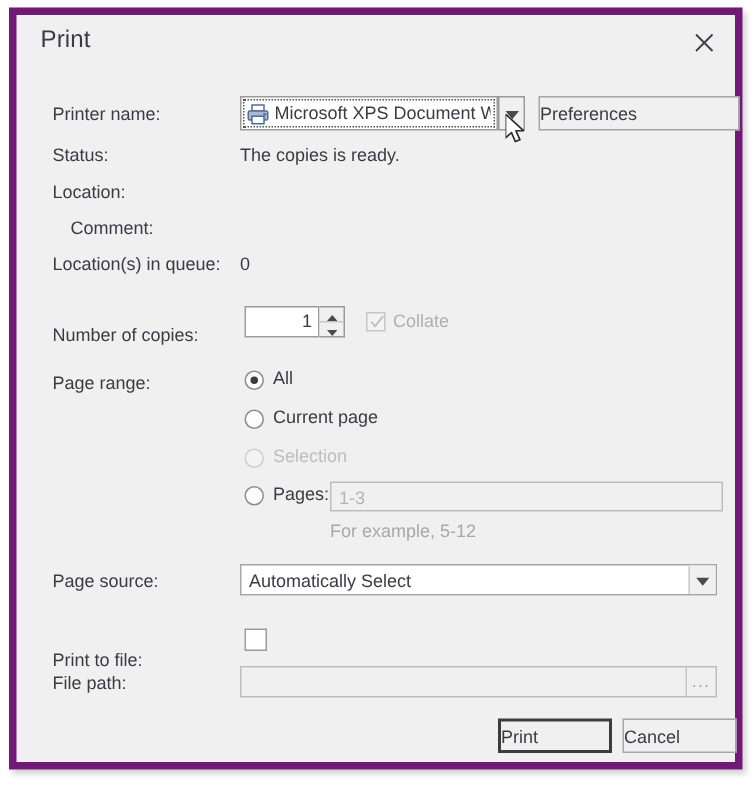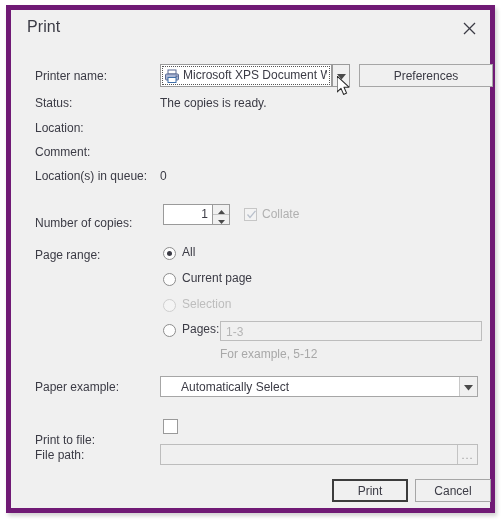--- a/index.html
+++ b/index.html
@@ -123,21 +123,21 @@
   
   .btn {
     position: absolute;
     background: #f0f0f0;
     border: 1px solid #a6a6a6;
     box-sizing: border-box;
     font-size: 12px;
     color: #3b3b45;
     display: flex;
     align-items: center;
-    justify-content: center;
+    justify-content: flex-start;
     font-family: "Liberation Sans", sans-serif;
     cursor: default;
   }
   .btn.default-btn { border: 2px solid #3c3c3c; }
 
   
   .spin-box {
     position: absolute;
     left: 152px;
     top: 194px;
@@ -253,21 +253,20 @@
     background: #ffffff;
     border: 1px solid #a6a6a6;
     box-sizing: border-box;
   }
   .combo-wide .combo-text {
     position: absolute;
     left: 5px;
     top: 3px;
     font-size: 12px;
     color: #3b3b45;
-    margin-left: 15px;
   }
   .combo-wide .arrow-part {
     position: absolute;
     right: 0; top: 0;
     width: 18px;
     height: 100%;
     background: #f0f0f0;
     border-left: 1px solid #c8c8c8;
     box-sizing: border-box;
     display: flex;
@@ -342,21 +341,21 @@
   <div class="btn" style="left:348px; top:54px; width:134px; height:23px;">
     <span>Preferences</span>
   </div>
 
   <div class="lbl" style="left:24px; top:86px;">Status:</div>
   <div class="val" style="left:149px; top:86px;">The copies is ready.</div>
 
   <div class="lbl" style="left:24px; top:111px;">Location:</div>
   <div class="val" style="left:149px; top:111px;"></div>
 
-  <div class="lbl" style="left:24px; top:135px;text-align:right;">Comment:</div>
+  <div class="lbl" style="left:36px; top:135px;text-align:right;">Comment:</div>
   <div class="val" style="left:149px; top:135px;"></div>
 
   <div class="lbl" style="left:24px; top:159px;">Location(s) in queue:</div>
   <div class="val" style="left:149px; top:159px;">0</div>
 
   <div class="lbl" style="left:24px; top:206px;">Number of copies:</div>
 
   <div class="spin-box">
     <span class="num">1</span>
   </div>
@@ -409,21 +408,21 @@
     <span class="radio"></span>
     <span class="radio-label">Pages:</span>
   </div>
 
   <div class="tbox disabled" style="left:209px; top:311px; width:262px; height:20px;">
     <span class="ph">1-3</span>
   </div>
 
   <div class="hint" style="left:209px; top:337px;">For example, 5-12</div>
 
-  <div class="lbl" style="left:24px; top:370px;">Paper example:</div>
+  <div class="lbl" style="left:24px; top:370px;">Page source:</div>
   <div class="combo-wide">
     <span class="combo-text">Automatically Select</span>
     <span class="arrow-part">
       <span>
         <svg width="9" height="6" viewBox="0 0 9 6">
             <polygon points="0,0 9,0 4.5,5.5" fill="#4a4a4a"></polygon>
           </svg>
       </span>
     </span>
   </div>

